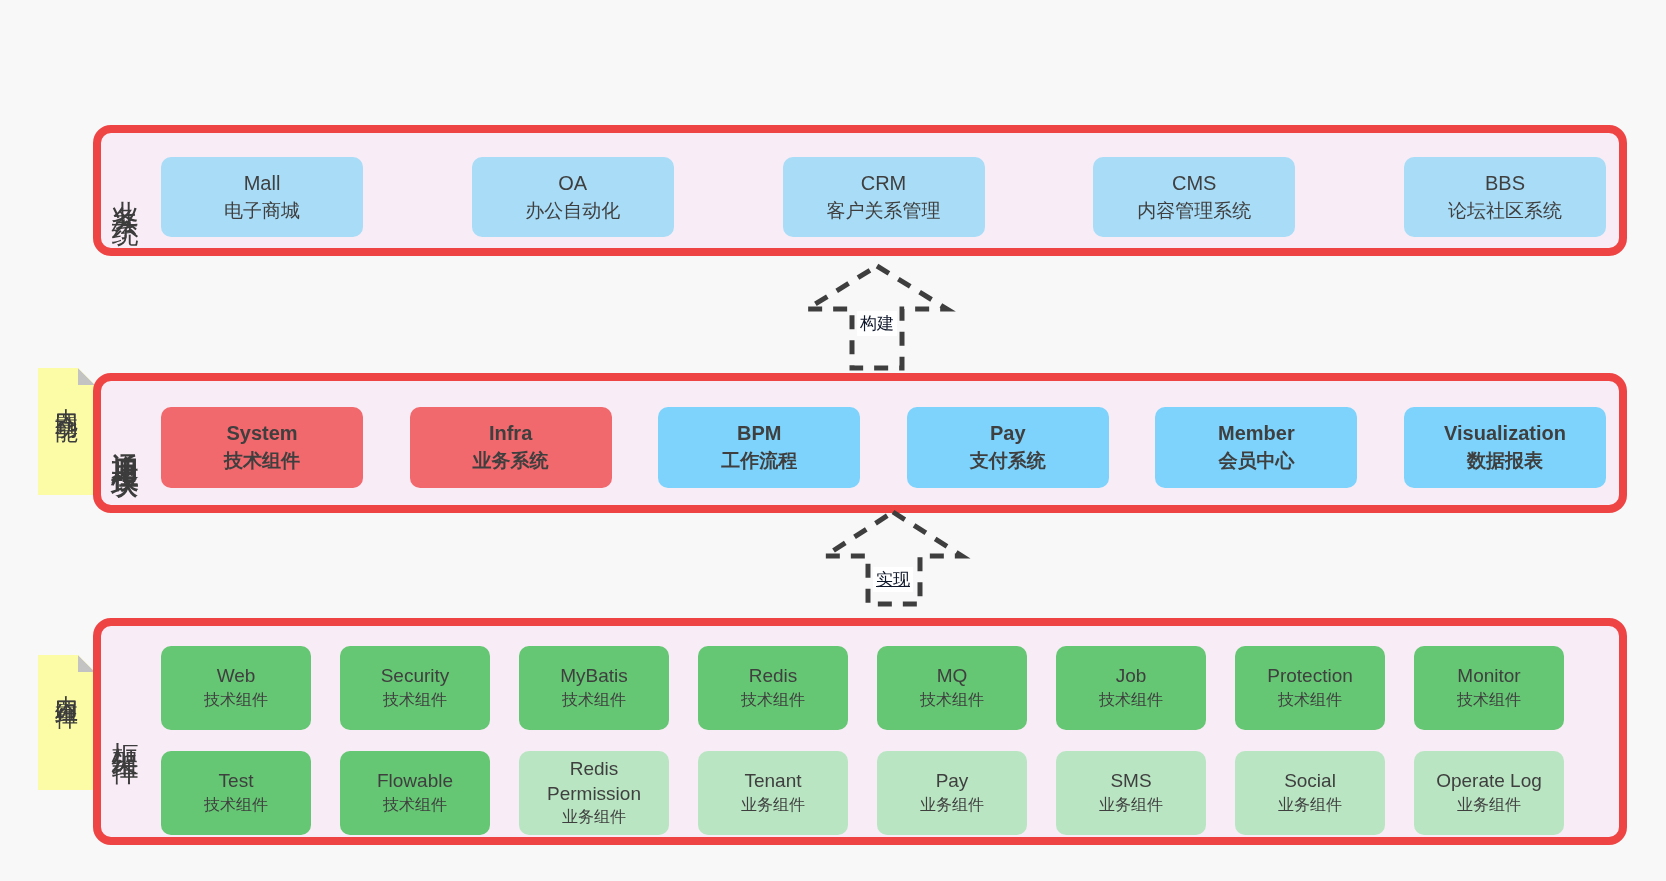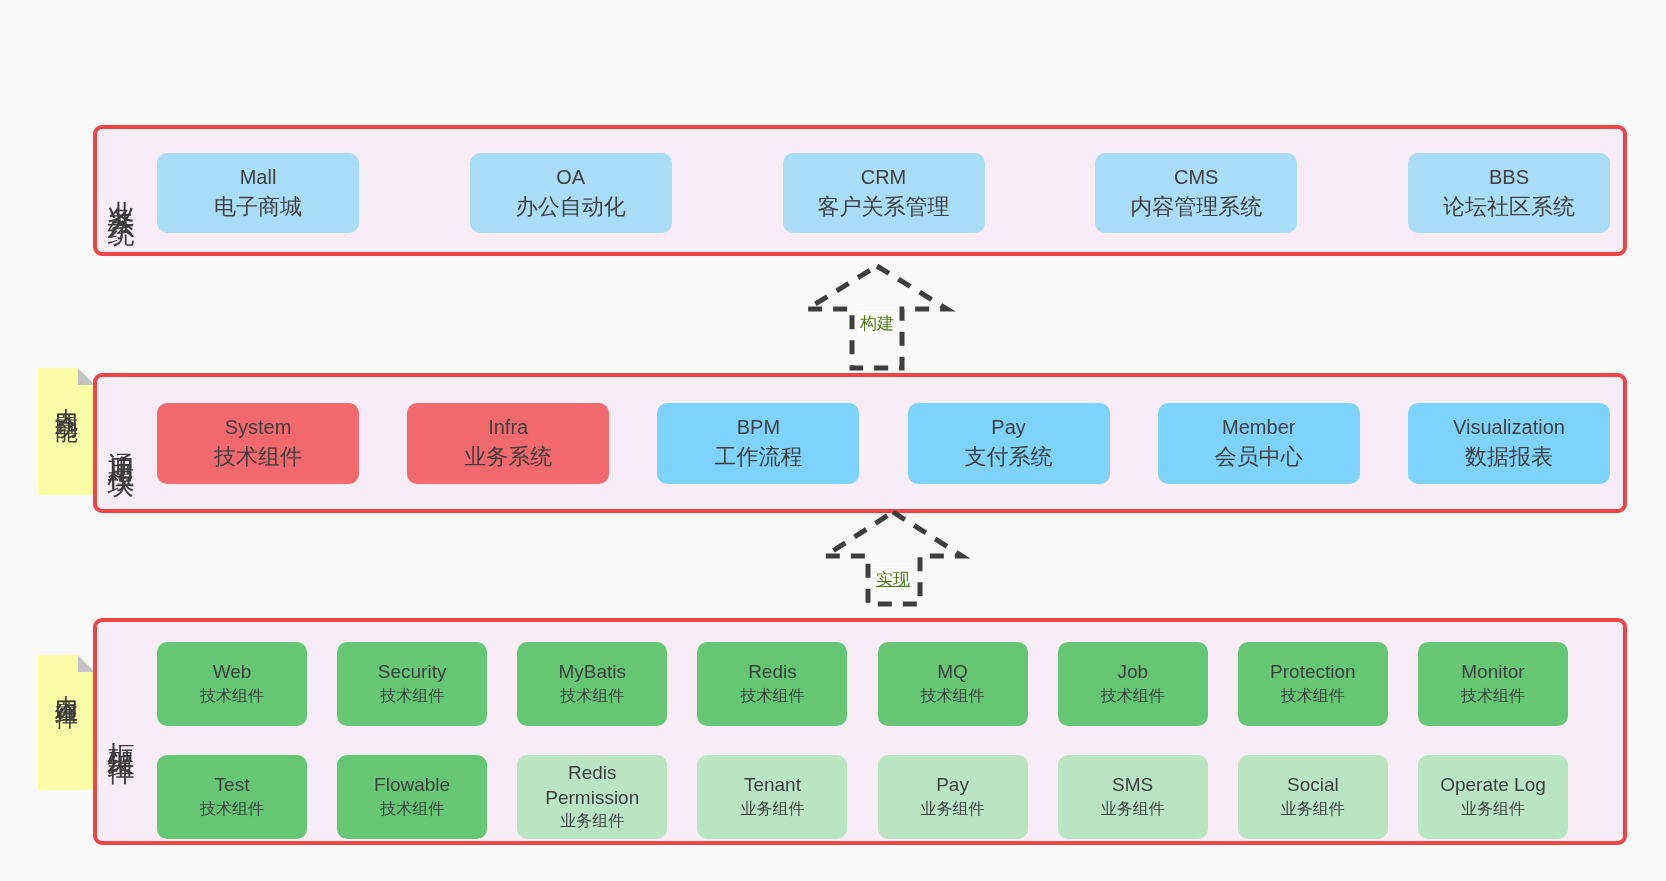--- a/index.html
+++ b/index.html
@@ -4,50 +4,50 @@
 <style>
   html,body{margin:0;padding:0;}
   body{
     width:1666px;height:881px;position:relative;overflow:hidden;
     background:#f8f8f8;
     font-family:"Liberation Sans","DejaVu Sans",sans-serif;
     color:#3f3f3f;
   }
   .layer{
     position:absolute;left:93px;width:1534px;box-sizing:border-box;
-    background:#f8edf6;border:4px solid #ef4444;border-radius:9px;
+    background:#f8edf6;border:8px solid #ef4444;border-radius:18px;
   }
   #layer-business{top:125px;height:131px;}
-  #layer-modules{top:373px;height:140px;}
+  #layer-modules{top:373px;height:140px;font-weight:bold;}
   #layer-framework{top:618px;height:227px;}
   .layer-label{
     position:absolute;left:10px;top:50%;transform:translateY(-50%);
     writing-mode:vertical-rl;text-orientation:upright;
     font-size:27px;line-height:1;letter-spacing:6px;color:#3c3c3c;
     white-space:nowrap;
   }
   .row{
     position:absolute;left:60px;right:13px;
     display:flex;justify-content:space-between;
   }
   #layer-business .row{top:24px;}
   #layer-modules .row{top:26px;}
   #layer-framework .row{right:55px;}
   #layer-framework .row[data-row="0"]{top:20px;}
-  #layer-framework .row[data-row="1"]{top:133px;}
+  #layer-framework .row[data-row="1"]{top:125px;}
   .node{
     box-sizing:border-box;border-radius:10px;
     display:flex;flex-direction:column;justify-content:center;align-items:center;
     text-align:center;padding:2px 8px;
   }
   .row-big .node{width:202px;height:81px;}
   #layer-business .node{height:80px;}
   .row-small .node{width:150px;height:84px;}
   .node .en{font-size:20px;line-height:1.35;}
-  .node .zh{font-size:22px;line-height:1.45;}
+  .node .zh{font-size:19px;line-height:1.45;}
   .row-small .node .en{font-size:19px;line-height:1.3;}
   .row-small .node .zh{font-size:16px;line-height:1.4;text-align:right;}
   .blue{background:#a9dcf7;}
   .red{background:#f1686d;}
   .pink{background:#7dd3fc;}
   .green{background:#65c673;}
   .lightgreen{background:#b9e5c2;}
   .sticky{
     position:absolute;left:38px;width:57px;background:#fbfca5;
     clip-path:polygon(0 0,calc(100% - 17px) 0,100% 17px,100% 100%,0 100%);
@@ -65,21 +65,21 @@
   }
   .arrow-svg{position:absolute;overflow:visible;}
   #arrow-build{left:795px;top:258px;}
   #arrow-implement{left:810px;top:505px;}
   .arrow-path{
     fill:none;stroke:#3e3e3e;stroke-width:5;
     stroke-dasharray:14 11;stroke-linejoin:miter;
   }
   .arrow-label{
     position:absolute;transform:translateX(-50%);
-    background:#ffffff;padding:1px 3px;font-size:17px;color:#4d7c0f;
+    background:#ffffff;padding:1px 3px;font-size:17px;color:#0f172a;
     white-space:nowrap;
   }
   #label-build{left:877px;top:311px;}
   #label-implement{left:893px;top:567px;text-decoration:underline;}
 </style>
 </head>
 <body>
 
 <div class="sticky" id="sticky-modules">
   <span class="fold"></span>

